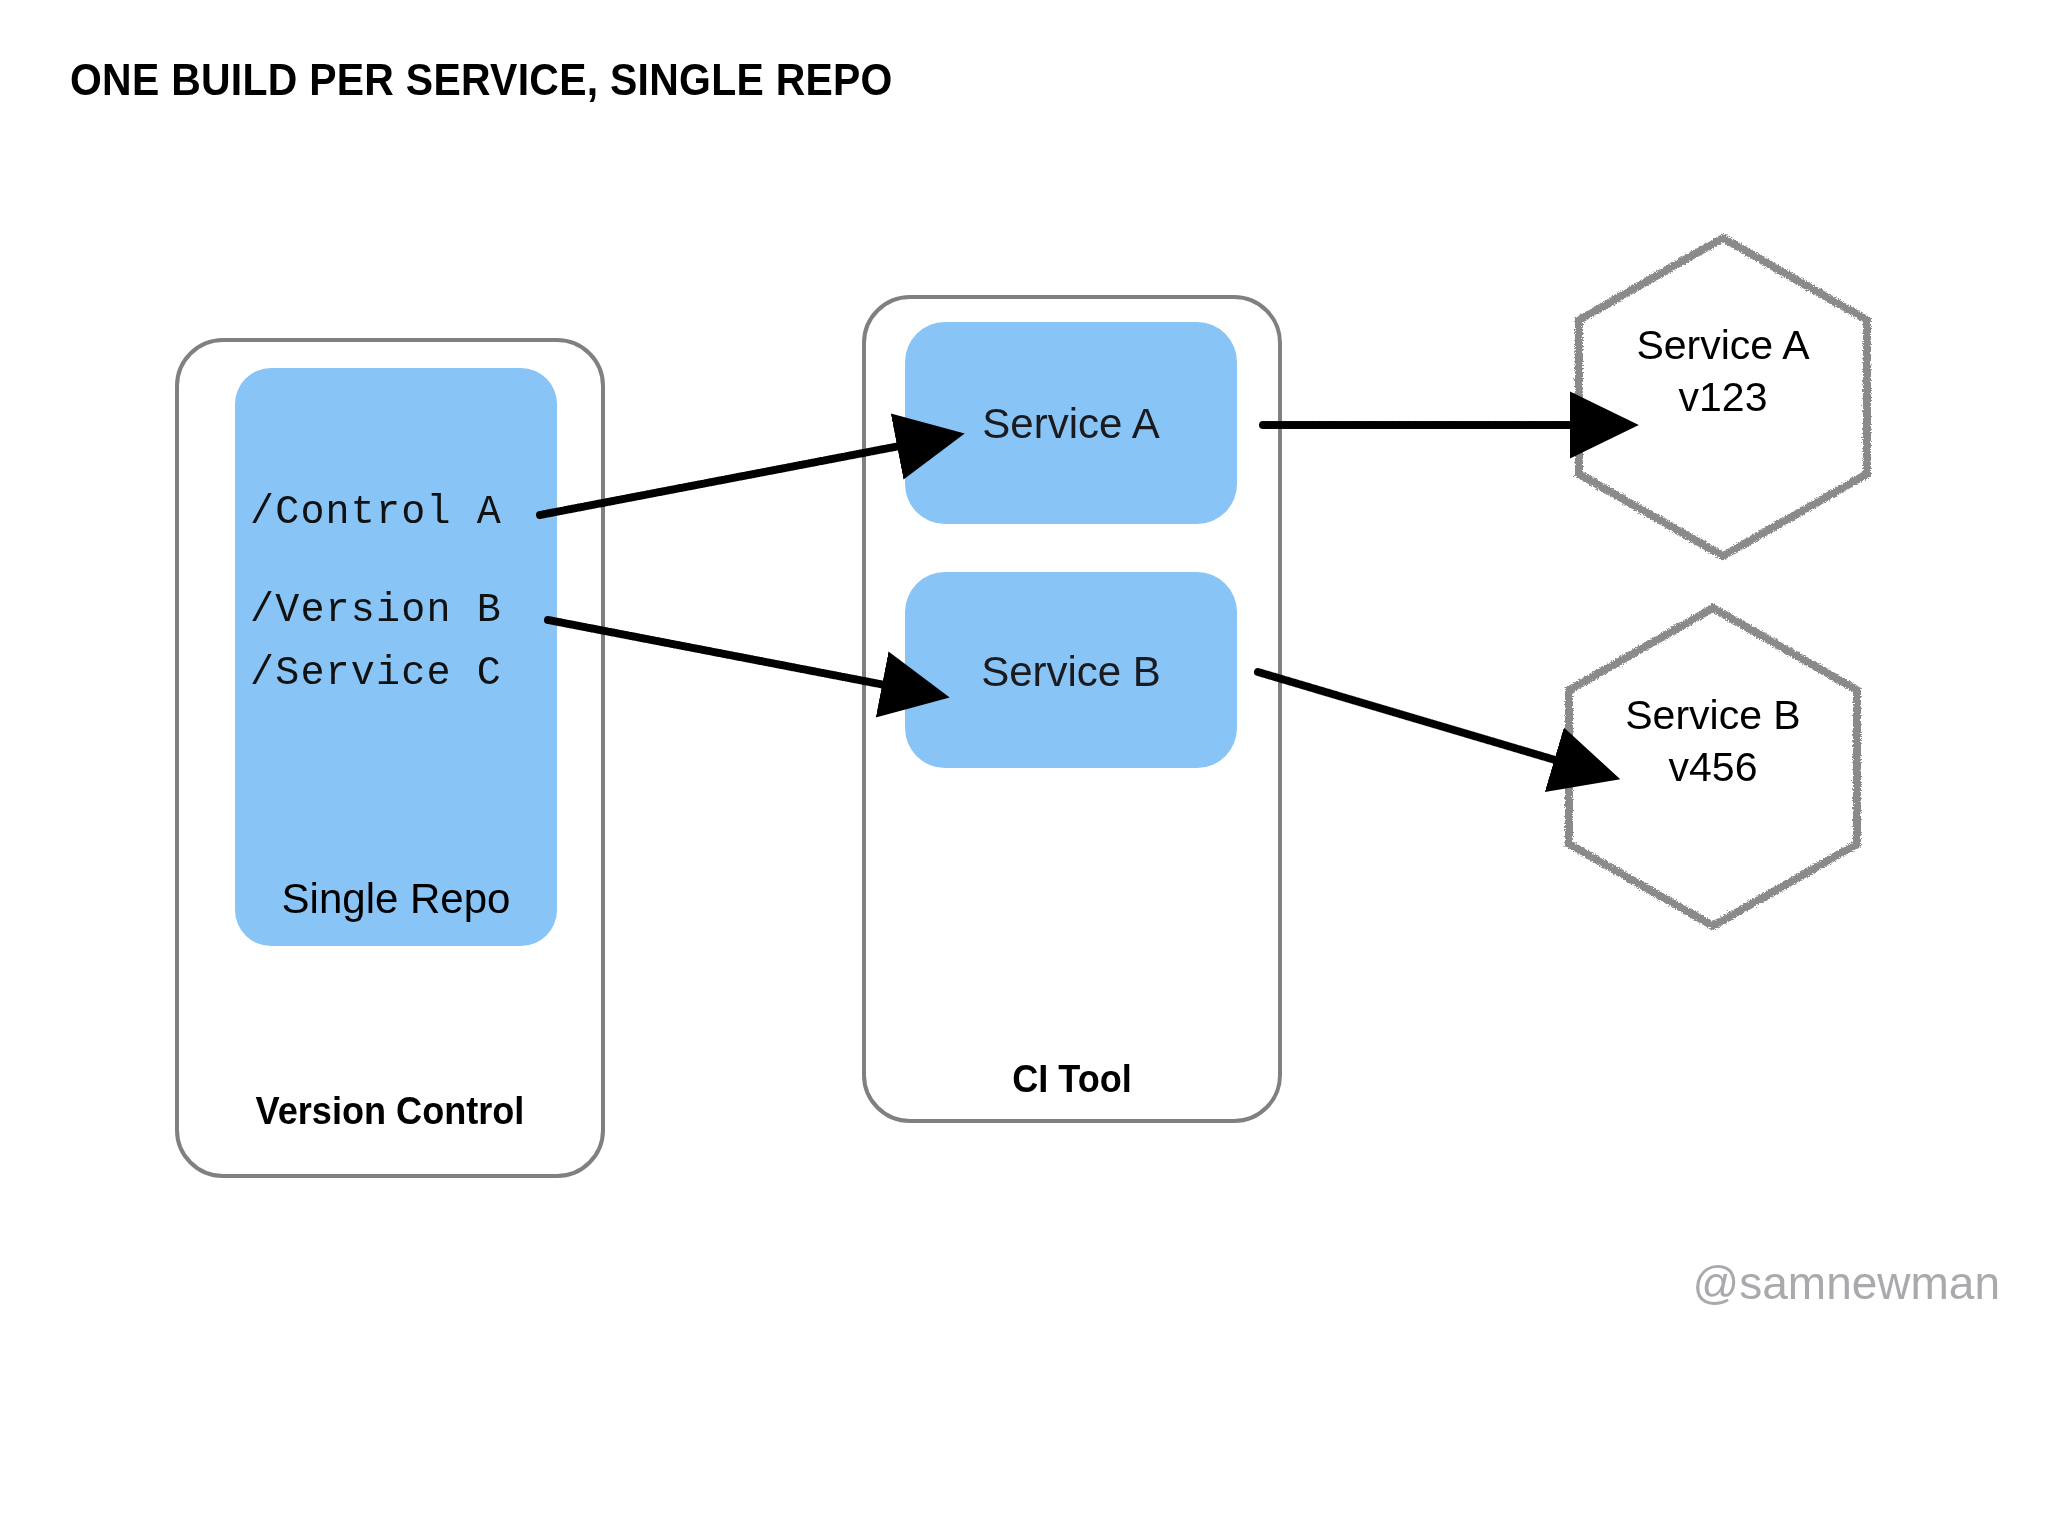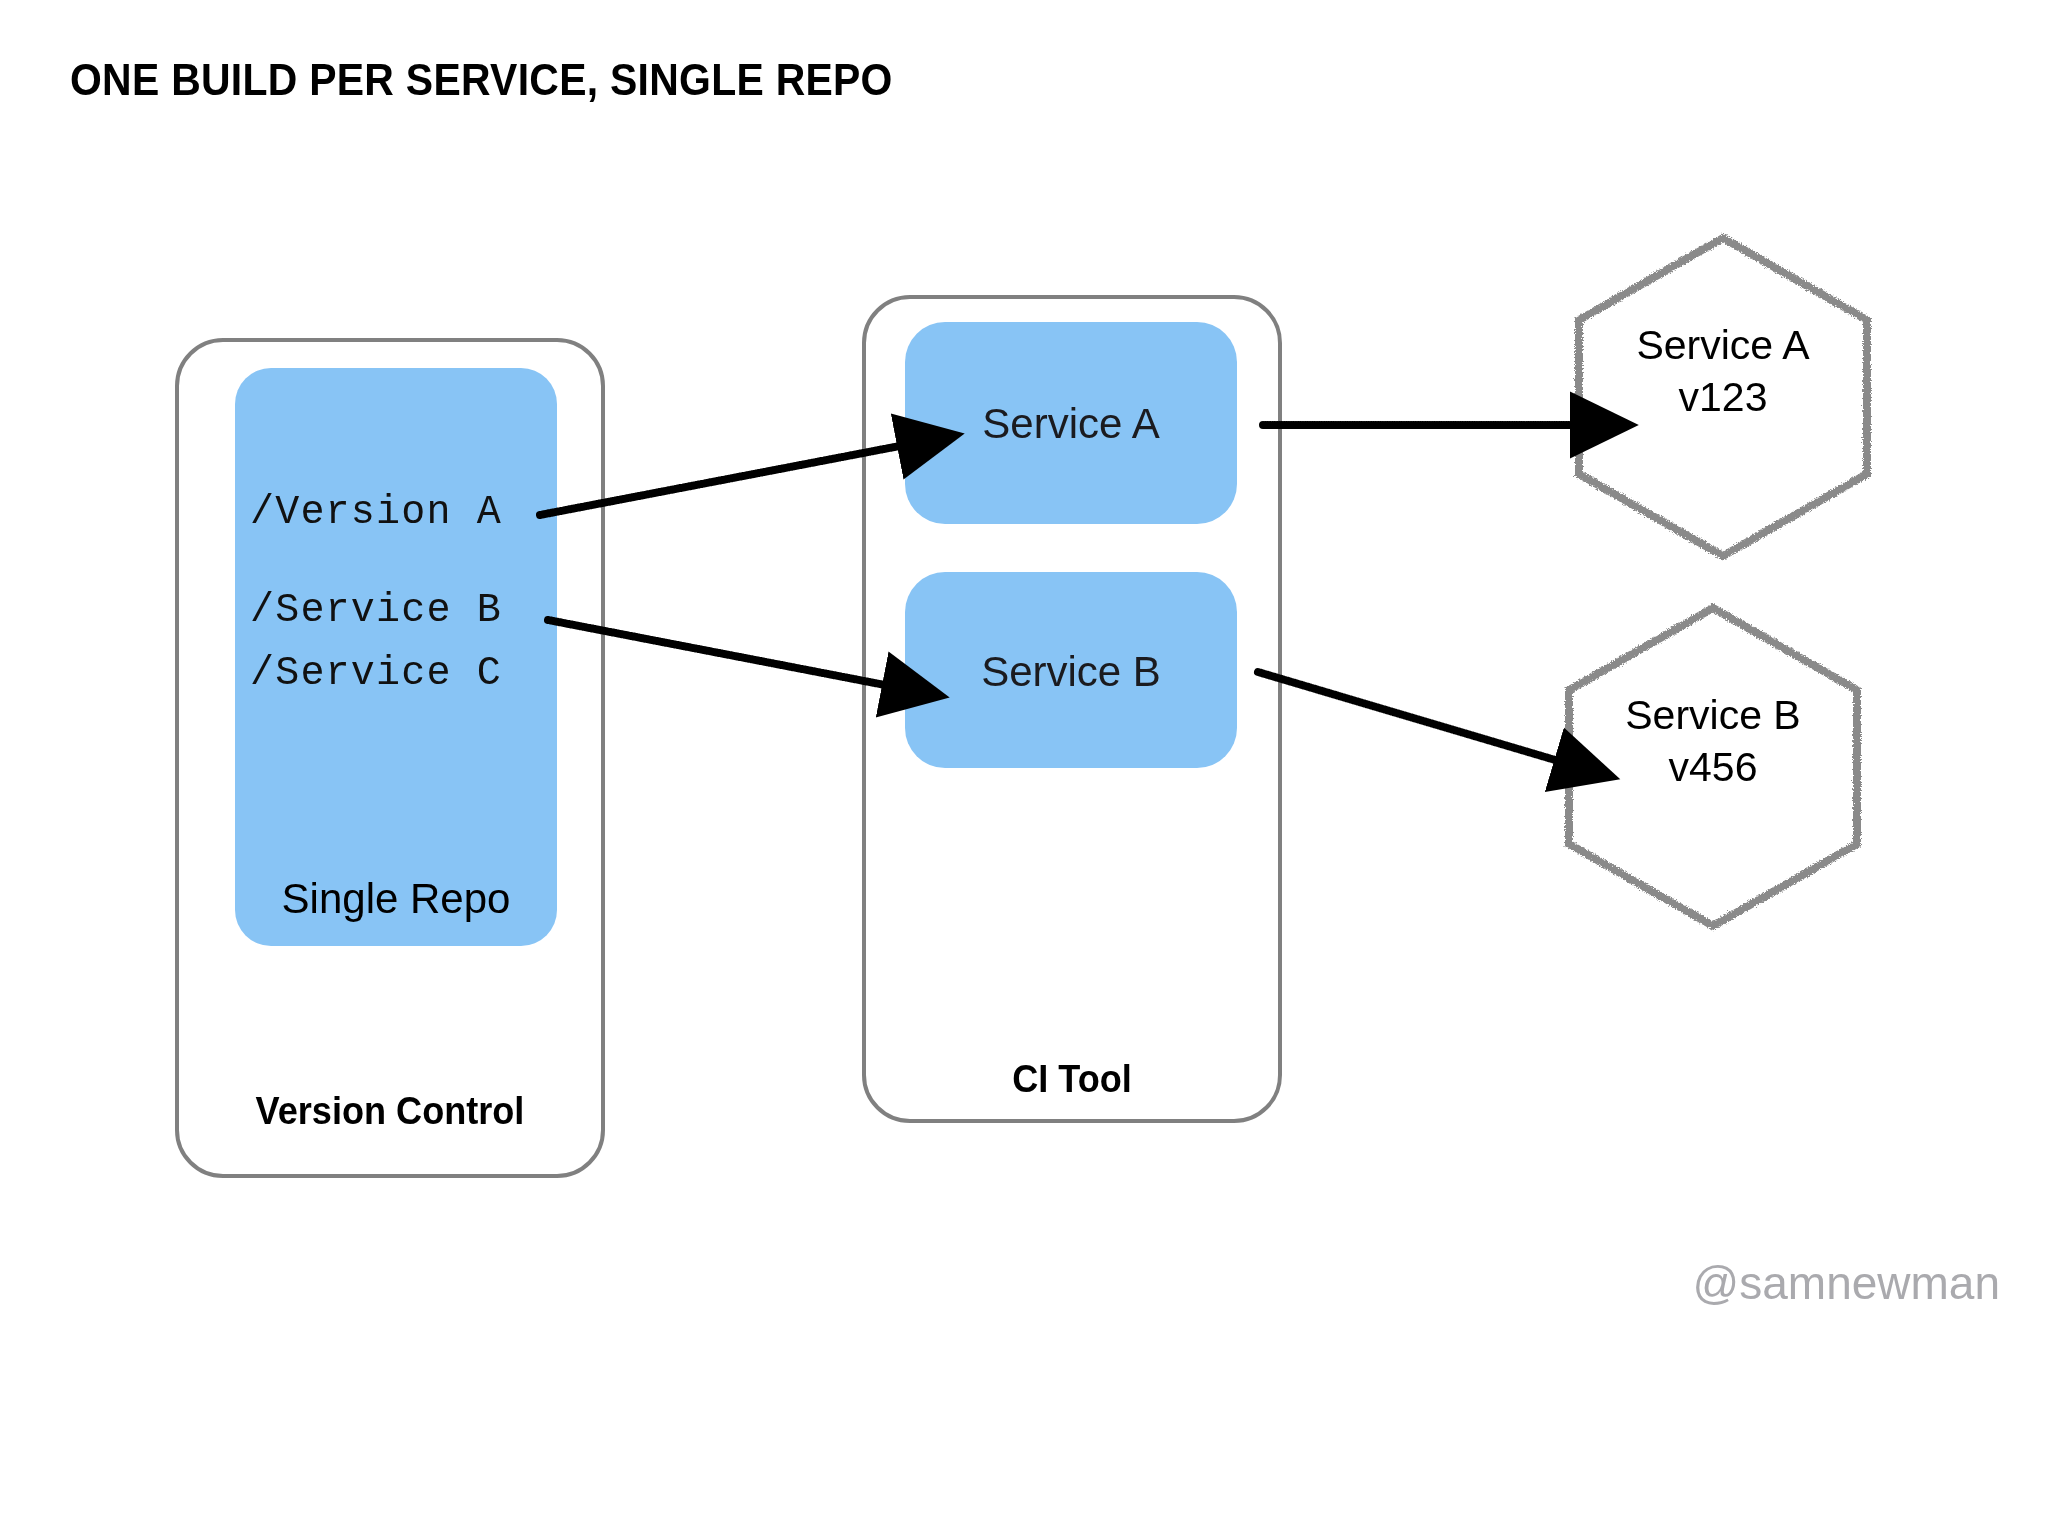--- a/index.html
+++ b/index.html
@@ -204,22 +204,22 @@
 <body>
 
 <div id="slide">
 
   <div id="title">ONE BUILD PER SERVICE, SINGLE REPO</div>
 
   <div class="panel" id="panel-vcs"></div>
 
   <div class="bluebox" id="repo-box"></div>
 
-  <div class="repo-line" id="repo-line-0">/Version A</div>
-  <div class="repo-line" id="repo-line-1">/Service B</div>
+  <div class="repo-line" id="repo-line-0">/Control A</div>
+  <div class="repo-line" id="repo-line-1">/Version B</div>
   <div class="repo-line" id="repo-line-2">/Service C</div>
 
   <div id="repo-caption">Single Repo</div>
 
   <div class="panel-label" id="label-vcs">Version Control</div>
 
   <div class="panel" id="panel-ci"></div>
 
   <div class="bluebox" id="svc-a-box"></div>
   <div class="svc-label" id="svc-a-label">Service A</div>

